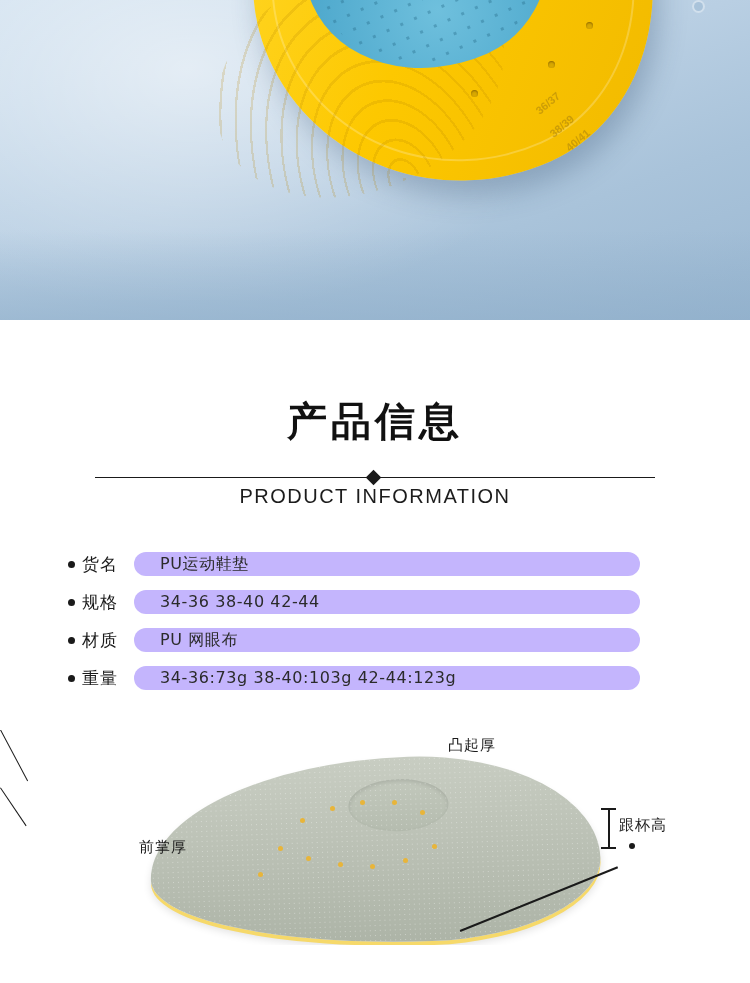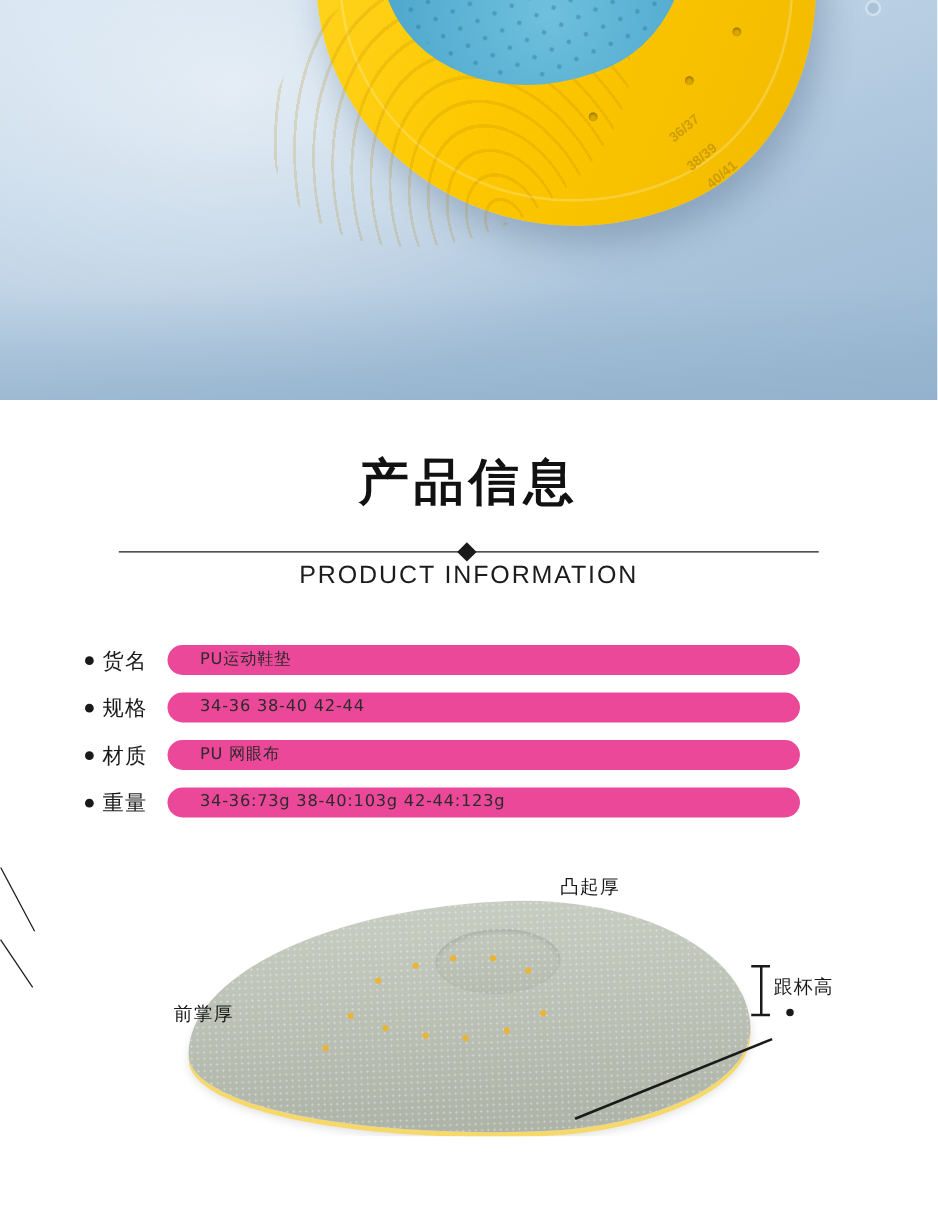--- a/index.html
+++ b/index.html
@@ -112,20 +112,21 @@
 
   
   .info-section { position: relative; width: 750px; padding-top: 38px; }
   .section-title {
     text-align: center;
     font-size: 40px;
     font-weight: bold;
     letter-spacing: 4px;
     color: #111111;
     font-family: "DejaVu Sans", "Liberation Sans", sans-serif;
+    margin-top: 36px;
   }
   .rule-wrap {
     position: relative;
     width: 560px;
     margin: 22px auto 0 auto;
     height: 14px;
   }
   .rule-line {
     position: absolute; top: 6px; left: 0; width: 560px; height: 1px;
     background: #1a1a1a;
@@ -159,24 +160,24 @@
     color: #1a1a1a;
     letter-spacing: 1px;
     width: 52px;
     flex: 0 0 auto;
     font-family: "DejaVu Sans", "Liberation Sans", sans-serif;
   }
   .spec-value {
     flex: 1 1 auto;
     height: 24px;
     line-height: 24px;
-    background: #ec4899;
+    background: #c4b5fd;
     border-radius: 12px;
     padding-left: 26px;
-    font-size: 13px;
+    font-size: 16px;
     color: #2b2b2b;
     letter-spacing: 0.6px;
     white-space: nowrap;
     overflow: hidden;
     font-family: "DejaVu Sans", "Liberation Sans", sans-serif;
   }
 
   
   .diagram {
     position: relative;

